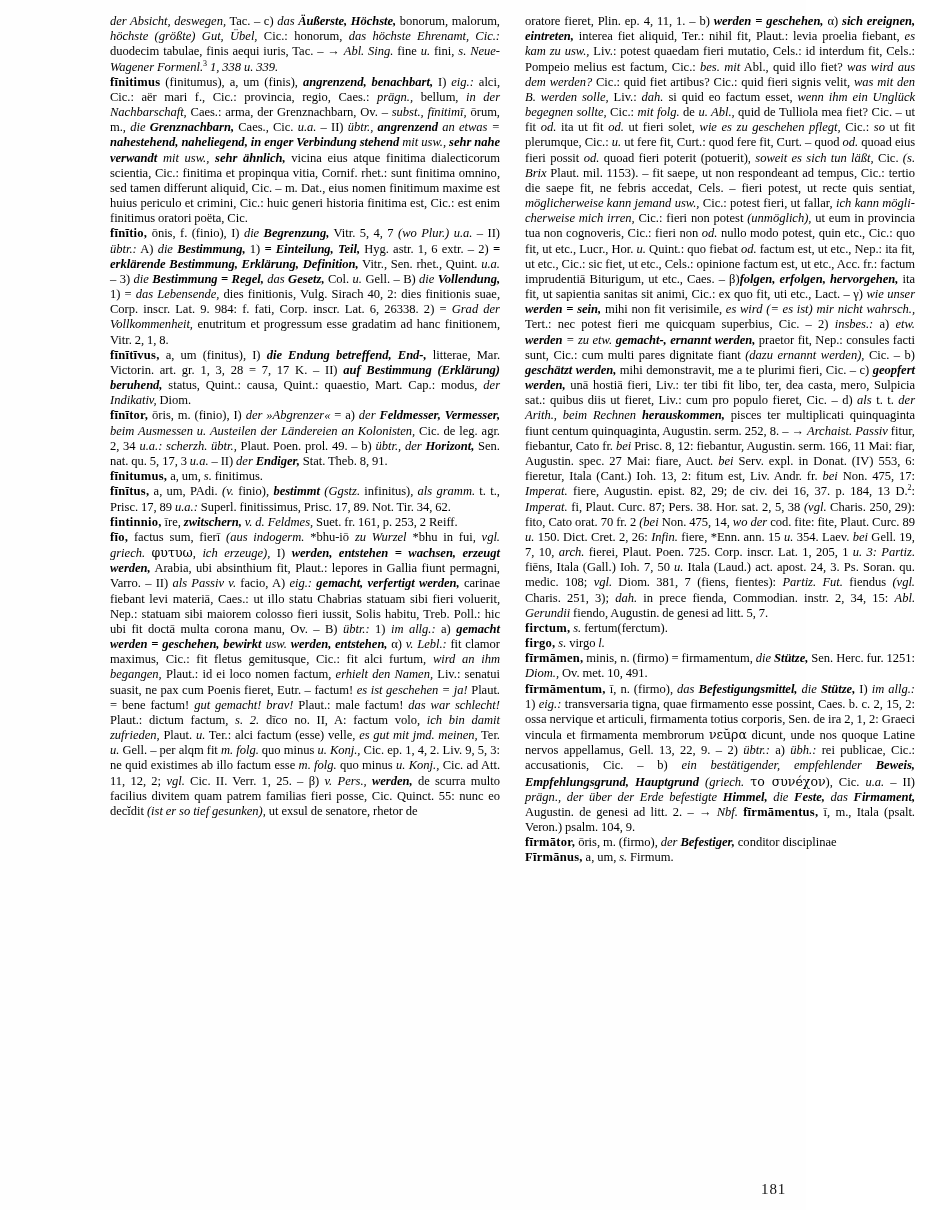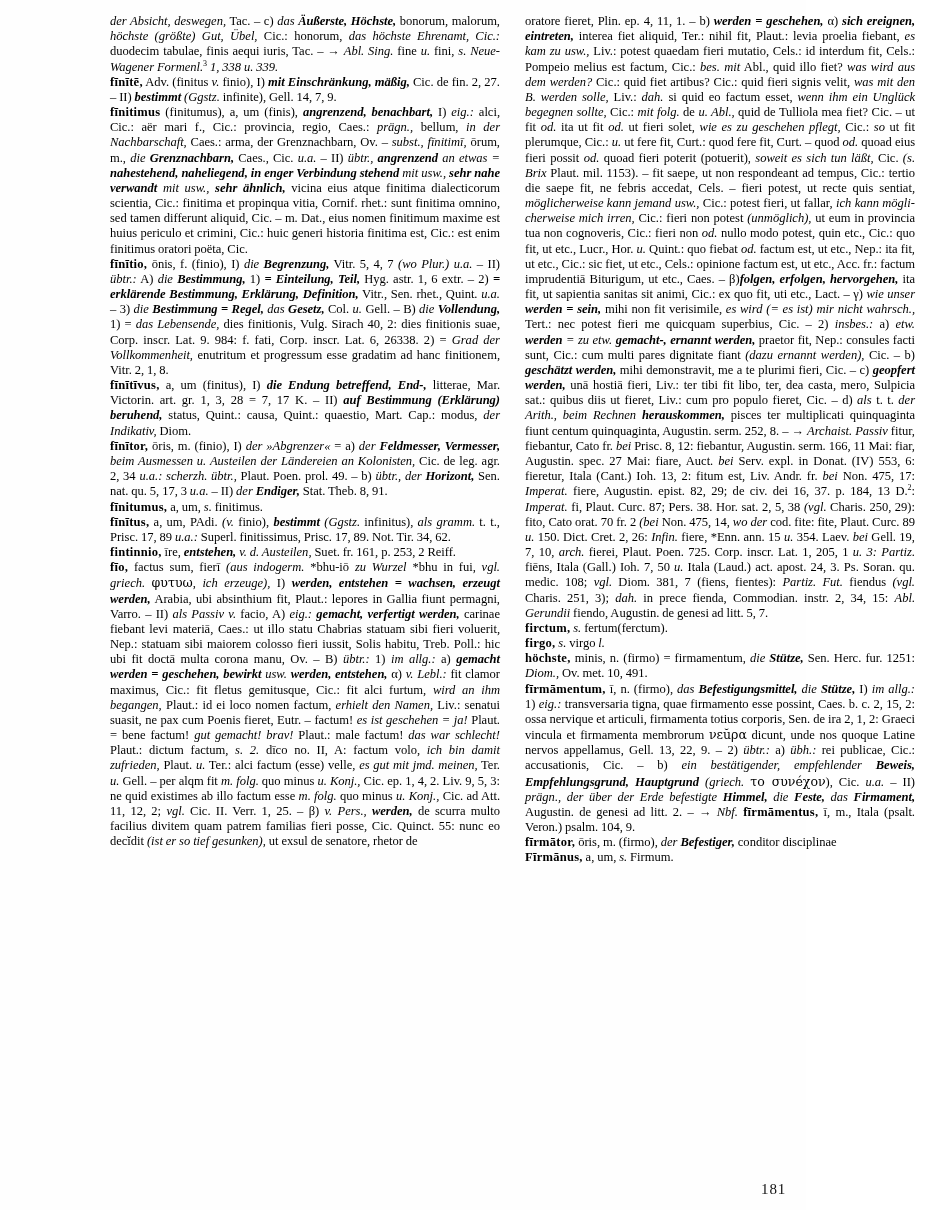--- a/index.html
+++ b/index.html
@@ -65,36 +65,35 @@
 </style>
 </head>
 <body>
 
 <div id="page">
 
   <div id="columns">
 
     <div class="column" id="col-left">
         <p class="entry"><i>der Absicht, deswegen,</i> Tac. – c) <i>das</i> <span class="bi">Äußerste, Höchste,</span> bo­norum, malorum, <i>höchste (größte) Gut, Übel,</i> Cic.: honorum, <i>das höchste Ehrenamt, Cic.:</i> duodecim tabulae, finis aequi iuris, Tac. – → <i>Abl. Sing.</i> fine <i>u.</i> fini, <i>s. Neue-Wagener Formenl.</i><sup>3</sup> <i>1, 338 u. 339.</i></p>
-        <p class="entry"><span class="hw">fīnītē,</span> Adv. (finitus <i>v.</i> finio), I) <span class="bi">mit Einschränkung, mäßig,</span> Cic. de fin. 2, 27. – II) <span class="bi">bestimmt</span> <i>(Ggstz.</i> infinite), Gell. 14, 7, 9.</p>
         <p class="entry"><span class="hw">fīnitimus</span> (finitumus), a, um (finis), <span class="bi">angrenzend, benachbart,</span> I) <i>eig.:</i> alci, Cic.: aër mari f., Cic.: provincia, regio, Caes.: <i>prägn.,</i> bellum, <i>in der Nachbarschaft,</i> Caes.: arma, der Grenz­nachbarn, Ov. – <i>subst., fīnitimī,</i> ōrum, m., <i>die</i> <span class="bi">Grenznachbarn,</span> Caes., Cic. <i>u.a.</i> – II) <i>übtr.,</i> <span class="bi">angrenzend</span> <i>an etwas =</i> <span class="bi">naheste­hend, naheliegend, in enger Verbindung stehend</span> <i>mit usw.,</i> <span class="bi">sehr nahe verwandt</span> <i>mit usw.,</i> <span class="bi">sehr ähnlich,</span> vicina eius atque finitima dialecticorum scientia, Cic.: finitima et propinqua vitia, Cornif. rhet.: sunt finitima omnino, sed tamen differunt aliquid, Cic. – m. Dat., eius nomen finitimum maxime est huius periculo et crimini, Cic.: huic generi historia finitima est, Cic.: est enim finitimus oratori poëta, Cic.</p>
         <p class="entry"><span class="hw">fīnītio,</span> ōnis, f. (finio), I) <i>die</i> <span class="bi">Begrenzung,</span> Vitr. 5, 4, 7 <i>(wo Plur.) u.a.</i> – II) <i>übtr.:</i> A) <i>die</i> <span class="bi">Bestimmung,</span> 1) <span class="bi">= Einteilung, Teil,</span> Hyg. astr. 1, 6 extr. – 2) <span class="bi">= erklärende Bestimmung, Er­klärung, Definition,</span> Vitr., Sen. rhet., Quint. <i>u.a.</i> – 3) <i>die</i> <span class="bi">Be­stimmung = Regel,</span> <i>das</i> <span class="bi">Gesetz,</span> Col. <i>u.</i> Gell. – B) <i>die</i> <span class="bi">Vollen­dung,</span> 1) = <i>das Lebensende,</i> dies finitionis, Vulg. Sirach 40, 2: dies finitionis suae, Corp. inscr. Lat. 9. 984: f. fati, Corp. inscr. Lat. 6, 26338. 2) = <i>Grad der Vollkommenheit,</i> enutritum et progressum esse gradatim ad hanc finitionem, Vitr. 2, 1, 8.</p>
         <p class="entry"><span class="hw">fīnītīvus,</span> a, um (finitus), I) <span class="bi">die Endung betreffend, End-,</span> lit­terae, Mar. Victorin. art. gr. 1, 3, 28 = 7, 17 K. – II) <span class="bi">auf Be­stimmung (Erklärung) beruhend,</span> status, Quint.: causa, Quint.: quaestio, Mart. Cap.: modus, <i>der Indikativ,</i> Diom.</p>
         <p class="entry"><span class="hw">fīnītor,</span> ōris, m. (finio), I) <i>der »Abgrenzer«</i> = a) <i>der</i> <span class="bi">Feldmes­ser, Vermesser,</span> <i>beim Ausmessen u. Austeilen der Ländereien an Kolonisten,</i> Cic. de leg. agr. 2, 34 <i>u.a.: scherzh. übtr.,</i> Plaut. Poen. prol. 49. – b) <i>übtr., der</i> <span class="bi">Horizont,</span> Sen. nat. qu. 5, 17, 3 <i>u.a.</i> – II) <i>der</i> <span class="bi">Endiger,</span> Stat. Theb. 8, 91.</p>
         <p class="entry"><span class="hw">fīnitumus,</span> a, um, <i>s.</i> finitimus.</p>
         <p class="entry"><span class="hw">fīnītus,</span> a, um, PAdi. <i>(v.</i> finio), <span class="bi">bestimmt</span> <i>(Ggstz.</i> infinitus), <i>als gramm.</i> t. t., Prisc. 17, 89 <i>u.a.:</i> Superl. finitissimus, Prisc. 17, 89. Not. Tir. 34, 62.</p>
-        <p class="entry"><span class="hw">fintinnio,</span> īre, <span class="bi">entstehen,</span> <i>v. d. Austeilen,</i> Suet. fr. 161, p. 253, 2 Reiff.</p>
+        <p class="entry"><span class="hw">fintinnio,</span> īre, <span class="bi">zwitschern,</span> <i>v. d. Feldmes,</i> Suet. fr. 161, p. 253, 2 Reiff.</p>
         <p class="entry"><span class="hw">fīo,</span> factus sum, fierī <i>(aus indogerm.</i> *bhu-iō <i>zu Wurzel</i> *bhu in fui, <i>vgl. griech.</i> <span class="gk">φυτυω</span>, <i>ich erzeuge),</i> I) <span class="bi">werden, entstehen = wachsen, erzeugt werden,</span> Arabia, ubi absinthium fit, Plaut.: lepores in Gallia fiunt permagni, Varro. – II) <i>als Passiv v.</i> facio, A) <i>eig.:</i> <span class="bi">gemacht, verfertigt werden,</span> carinae fiebant levi mate­riā, Caes.: ut illo statu Chabrias statuam sibi fieri voluerit, Nep.: statuam sibi maiorem colosso fieri iussit, Solis habitu, Treb. Poll.: hic ubi fit doctā multa corona manu, Ov. – B) <i>übtr.:</i> 1) <i>im allg.:</i> a) <span class="bi">gemacht werden = geschehen, bewirkt</span> <i>usw.</i> <span class="bi">wer­den, entstehen,</span> α) <i>v. Lebl.:</i> fit clamor maximus, Cic.: fit fletus gemitusque, Cic.: fit alci furtum, <i>wird an ihm begangen,</i> Plaut.: id ei loco nomen factum, <i>erhielt den Namen,</i> Liv.: senatui suasit, ne pax cum Poenis fieret, Eutr. – factum! <i>es ist gesche­hen = ja!</i> Plaut. = bene factum! <i>gut gemacht! brav!</i> Plaut.: male factum! <i>das war schlecht!</i> Plaut.: dictum factum, <i>s. 2.</i> dīco no. II, A: factum volo, <i>ich bin damit zufrieden,</i> Plaut. <i>u.</i> Ter.: alci factum (esse) velle, <i>es gut mit jmd. meinen,</i> Ter. <i>u.</i> Gell. – per alqm fit <i>m. folg.</i> quo minus <i>u. Konj.,</i> Cic. ep. 1, 4, 2. Liv. 9, 5, 3: ne quid existimes ab illo factum esse <i>m. folg.</i> quo minus <i>u. Konj.,</i> Cic. ad Att. 11, 12, 2; <i>vgl.</i> Cic. II. Verr. 1, 25. – β) <i>v. Pers.,</i> <span class="bi">werden,</span> de scurra multo facilius divitem quam patrem familias fieri posse, Cic. Quinct. 55: nunc eo decĭdit <i>(ist er so tief gesunken),</i> ut exsul de senatore, rhetor de</p>
       </div>
 
     <div class="column" id="col-right">
         <p class="entry">oratore fieret, Plin. ep. 4, 11, 1. – b) <span class="bi">werden = geschehen,</span> α) <span class="bi">sich ereignen, eintreten,</span> interea fiet aliquid, Ter.: nihil fit, Plaut.: levia proelia fiebant, <i>es kam zu usw.,</i> Liv.: potest quae­dam fieri mutatio, Cels.: id interdum fit, Cels.: Pompeio melius est factum, Cic.: <i>bes. mit</i> Abl., quid illo fiet? <i>was wird aus dem werden?</i> Cic.: quid fiet artibus? Cic.: quid fieri signis velit, <i>was mit den B. werden solle,</i> Liv.: <i>dah.</i> si quid eo factum esset, <i>wenn ihm ein Unglück begegnen sollte,</i> Cic.: <i>mit folg.</i> de <i>u. Abl.,</i> quid de Tulliola mea fiet? Cic. – ut fit <i>od.</i> ita ut fit <i>od.</i> ut fieri solet, <i>wie es zu geschehen pflegt,</i> Cic.: <i>so</i> ut fit plerum­que, Cic.: <i>u.</i> ut fere fit, Curt.: quod fere fit, Curt. – quod <i>od.</i> quoad eius fieri possit <i>od.</i> quoad fieri poterit (potuerit), <i>soweit es sich tun läßt,</i> Cic. <i>(s. Brix</i> Plaut. mil. 1153). – fit saepe, ut non respondeant ad tempus, Cic.: tertio die saepe fit, ne febris accedat, Cels. – fieri potest, ut recte quis sentiat, <i>möglicherweise kann jemand usw.,</i> Cic.: potest fieri, ut fallar, <i>ich kann mögli­cherweise mich irren,</i> Cic.: fieri non potest <i>(unmöglich),</i> ut eum in provincia tua non cognoveris, Cic.: fieri non <i>od.</i> nullo modo potest, quin etc., Cic.: quo fit, ut etc., Lucr., Hor. <i>u.</i> Quint.: quo fiebat <i>od.</i> factum est, ut etc., Nep.: ita fit, ut etc., Cic.: sic fiet, ut etc., Cels.: opinione factum est, ut etc., Acc. fr.: factum imprudentiā Biturigum, ut etc., Caes. – β)<span class="bi">folgen, erfolgen, hervorgehen,</span> ita fit, ut sapientia sanitas sit animi, Cic.: ex quo fit, uti etc., Lact. – γ) <i>wie unser</i> <span class="bi">werden = sein,</span> mihi non fit verisimile, <i>es wird (= es ist) mir nicht wahrsch.,</i> Tert.: nec potest fieri me quicquam superbius, Cic. – 2) <i>insbes.:</i> a) <i>etw.</i> <span class="bi">werden</span> <i>= zu etw.</i> <span class="bi">gemacht-, ernannt werden,</span> praetor fit, Nep.: consules facti sunt, Cic.: cum multi pares dignitate fiant <i>(dazu ernannt werden),</i> Cic. – b) <span class="bi">geschätzt werden,</span> mihi demonstravit, me a te plurimi fieri, Cic. – c) <span class="bi">geopfert werden,</span> unā hostiā fieri, Liv.: ter tibi fit libo, ter, dea casta, mero, Sul­picia sat.: quibus diis ut fieret, Liv.: cum pro populo fieret, Cic. – d) <i>als</i> t. t. <i>der Arith., beim Rechnen</i> <span class="bi">herauskommen,</span> pisces ter multiplicati quinquaginta fiunt centum quinquaginta, Augustin. serm. 252, 8. – → <i>Archaist. Passiv</i> fitur, fiebantur, Cato fr. <i>bei</i> Prisc. 8, 12: fiebantur, Augustin. serm. 166, 11 Mai: fiar, Augustin. spec. 27 Mai: fiare, Auct. <i>bei</i> Serv. expl. in Donat. (IV) 553, 6: fieretur, Itala (Cant.) Ioh. 13, 2: fitum est, Liv. Andr. fr. <i>bei</i> Non. 475, 17: <i>Imperat.</i> fiere, Augustin. epist. 82, 29; de civ. dei 16, 37. p. 184, 13 D.<sup>2</sup>: <i>Imperat.</i> fi, Plaut. Curc. 87; Pers. 38. Hor. sat. 2, 5, 38 <i>(vgl.</i> Charis. 250, 29): fito, Cato orat. 70 fr. 2 <i>(bei</i> Non. 475, 14, <i>wo der</i> cod. fite: fite, Plaut. Curc. 89 <i>u.</i> 150. Dict. Cret. 2, 26: <i>Infin.</i> fiere, *Enn. ann. 15 <i>u.</i> 354. Laev. <i>bei</i> Gell. 19, 7, 10, <i>arch.</i> fierei, Plaut. Poen. 725. Corp. inscr. Lat. 1, 205, 1 <i>u. 3: Partiz.</i> fiēns, Itala (Gall.) Ioh. 7, 50 <i>u.</i> Itala (Laud.) act. apost. 24, 3. Ps. Soran. qu. medic. 108; <i>vgl.</i> Diom. 381, 7 (fiens, fientes): <i>Partiz. Fut.</i> fiendus <i>(vgl.</i> Charis. 251, 3); <i>dah.</i> in prece fienda, Commodian. instr. 2, 34, 15: <i>Abl. Gerundii</i> fiendo, Augustin. de genesi ad litt. 5, 7.</p>
         <p class="entry"><span class="hw">firctum,</span> <i>s.</i> fertum(ferctum).</p>
         <p class="entry"><span class="hw">firgo,</span> <i>s.</i> virgo <i>l.</i></p>
-        <p class="entry"><span class="hw">höchste,</span> minis, n. (firmo) = firmamentum, <i>die</i> <span class="bi">Stütze,</span> Sen. Herc. fur. 1251: <i>Diom.,</i> Ov. met. 10, 491.</p>
+        <p class="entry"><span class="hw">fīrmāmen,</span> minis, n. (firmo) = firmamentum, <i>die</i> <span class="bi">Stütze,</span> Sen. Herc. fur. 1251: <i>Diom.,</i> Ov. met. 10, 491.</p>
         <p class="entry"><span class="hw">fīrmāmentum,</span> ī, n. (firmo), <i>das</i> <span class="bi">Befestigungsmittel,</span> <i>die</i> <span class="bi">Stütze,</span> I) <i>im allg.:</i> 1) <i>eig.:</i> transversaria tigna, quae firmamento esse possint, Caes. b. c. 2, 15, 2: ossa nervique et articuli, firmamen­ta totius corporis, Sen. de ira 2, 1, 2: Graeci vincula et firma­menta membrorum <span class="gk">νεŭρα</span> dicunt, unde nos quoque Latine ner­vos appellamus, Gell. 13, 22, 9. – 2) <i>übtr.:</i> a) <i>übh.:</i> rei publicae, Cic.: accusationis, Cic. – b) <i>ein bestätigender, empfehlender</i> <span class="bi">Beweis, Empfehlungsgrund, Hauptgrund</span> <i>(griech.</i> <span class="gk">το συνéχον</span>), Cic. <i>u.a.</i> – II) <i>prägn., der über der Erde befestigte</i> <span class="bi">Himmel,</span> <i>die</i> <span class="bi">Feste,</span> <i>das</i> <span class="bi">Firmament,</span> Augustin. de genesi ad litt. 2. – → <i>Nbf.</i> <span class="hw">fīrmāmentus,</span> ī, m., Itala (psalt. Veron.) psalm. 104, 9.</p>
         <p class="entry"><span class="hw">fīrmātor,</span> ōris, m. (firmo), <i>der</i> <span class="bi">Befestiger,</span> conditor disciplinae</p>
         <p class="entry"><span class="hw">Fīrmānus,</span> a, um, <i>s.</i> Firmum.</p>
       </div>
 
   </div>
 
   <div id="page-number">181</div>
 
 </div>

